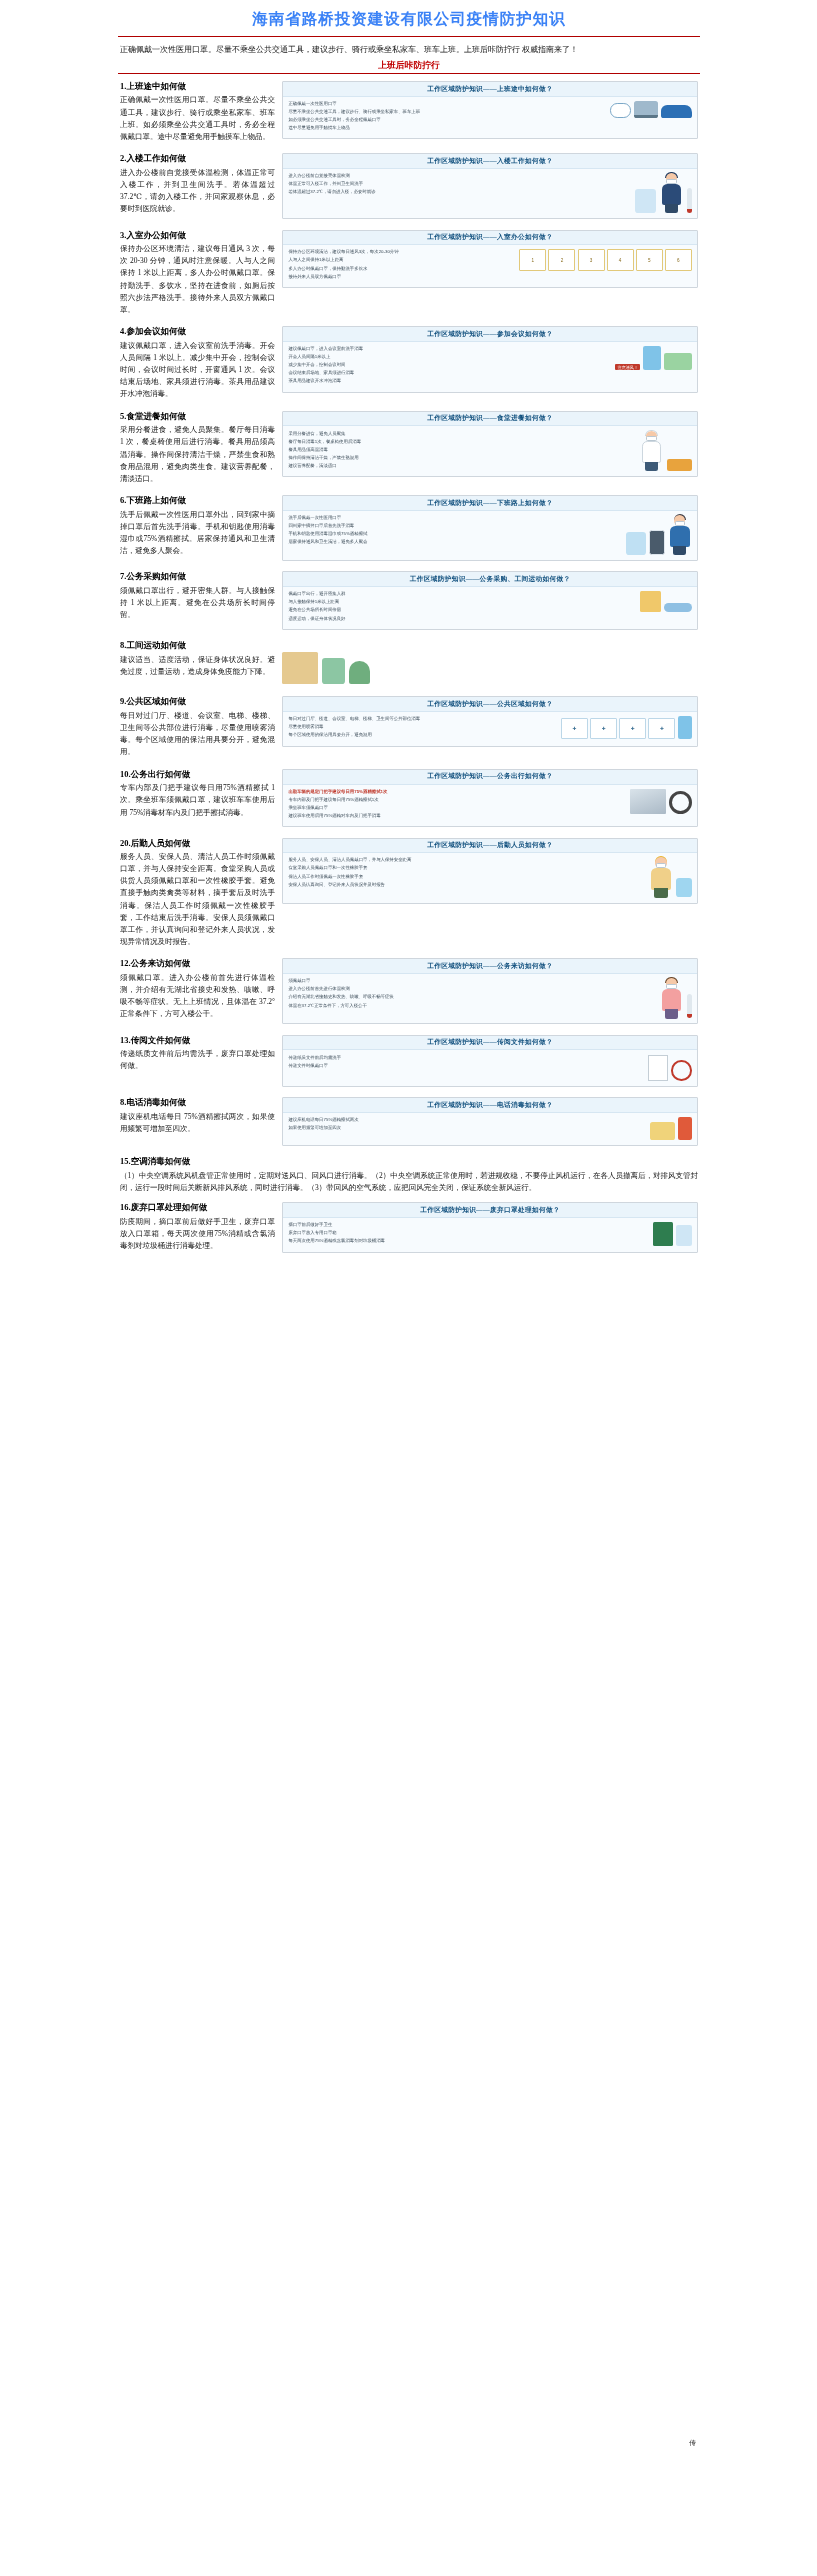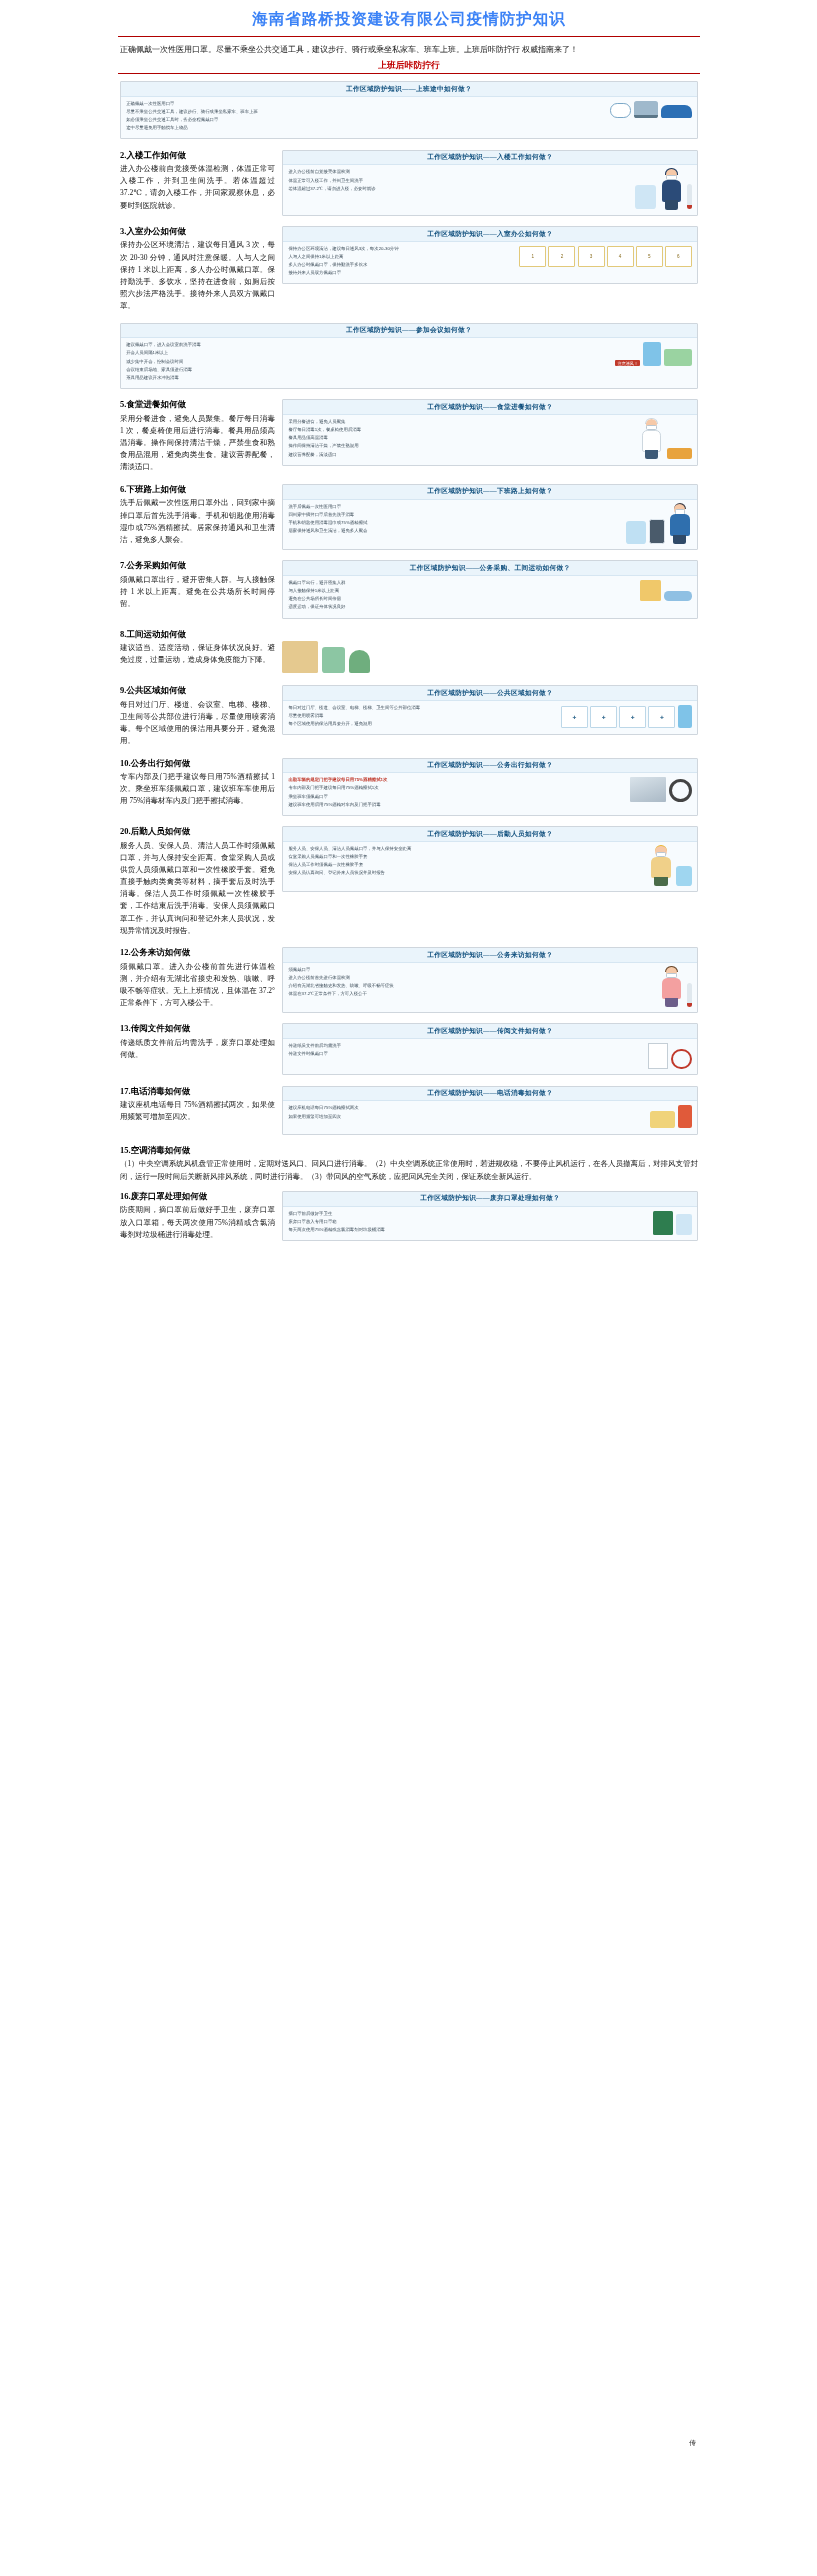--- a/index.html
+++ b/index.html
@@ -167,20 +167,24 @@
 
 <div class="page">
 
   <div class="doc-title">海南省路桥投资建设有限公司疫情防护知识</div>
   <div class="rule"></div>
   <div class="intro">正确佩戴一次性医用口罩。尽量不乘坐公共交通工具，建议步行、骑行或乘坐私家车、班车上班。上班后咔防拧行 权威指南来了！</div>
   <div class="section-head">上班后咔防拧行</div>
   <div class="rule2"></div>
 
   <div class="item">
+    <div class="txt">
+      <div class="it-title">1.上班途中如何做</div>
+      <div class="it-body">正确佩戴一次性医用口罩。尽量不乘坐公共交通工具，建议步行、骑行或乘坐私家车、班车上班。如必须乘坐公共交通工具时，务必全程佩戴口罩。途中尽量避免用手触摸车上物品。</div>
+    </div>
     <div class="art">
       <div class="poster">
         <div class="poster-head">工作区域防护知识——上班途中如何做？</div>
         <div class="poster-body">
           <div class="poster-text">
             <p>正确佩戴一次性医用口罩</p>
             <p>尽量不乘坐公共交通工具，建议步行、骑行或乘坐私家车、班车上班</p>
             <p>如必须乘坐公共交通工具时，务必全程佩戴口罩</p>
             <p>途中尽量避免用手触摸车上物品</p>
           </div>
@@ -248,20 +252,24 @@
                 <span class="tile">5</span>
                 <span class="tile">6</span>
             </span>
           </div>
         </div>
       </div>
     </div>
   </div>
 
   <div class="item">
+    <div class="txt">
+      <div class="it-title">4.参加会议如何做</div>
+      <div class="it-body">建议佩戴口罩，进入会议室前洗手消毒。开会人员间隔 1 米以上。减少集中开会，控制会议时间，会议时间过长时，开窗通风 1 次。会议结束后场地、家具须进行消毒。茶具用品建议开水冲泡消毒。</div>
+    </div>
     <div class="art">
       <div class="poster">
         <div class="poster-head">工作区域防护知识——参加会议如何做？</div>
         <div class="poster-body">
           <div class="poster-text">
             <p>建议佩戴口罩，进入会议室前洗手消毒</p>
             <p>开会人员间隔1米以上</p>
             <p>减少集中开会，控制会议时间</p>
             <p>会议结束后场地、家具须进行消毒</p>
             <p>茶具用品建议开水冲泡消毒</p>
@@ -505,21 +513,21 @@
             <span style="display:inline-block;width:20.6px;height:26px;background:#fff;border:0.5px solid #c4ced6;"></span>
             <span style="display:inline-block;width:20.6px;height:20.6px;border:2.1px solid #c0392b;border-radius:50%;"></span>
           </div>
         </div>
       </div>
     </div>
   </div>
 
   <div class="item">
     <div class="txt">
-      <div class="it-title">17.电话消毒如何做</div>
+      <div class="it-title">8.电话消毒如何做</div>
       <div class="it-body">建议座机电话每日 75%酒精擦拭两次，如果使用频繁可增加至四次。</div>
     </div>
     <div class="art">
       <div class="poster">
         <div class="poster-head">工作区域防护知识——电话消毒如何做？</div>
         <div class="poster-body">
           <div class="poster-text">
             <p>建议座机电话每日75%酒精擦拭两次</p>
             <p>如果使用频繁可增加至四次</p>
           </div>

